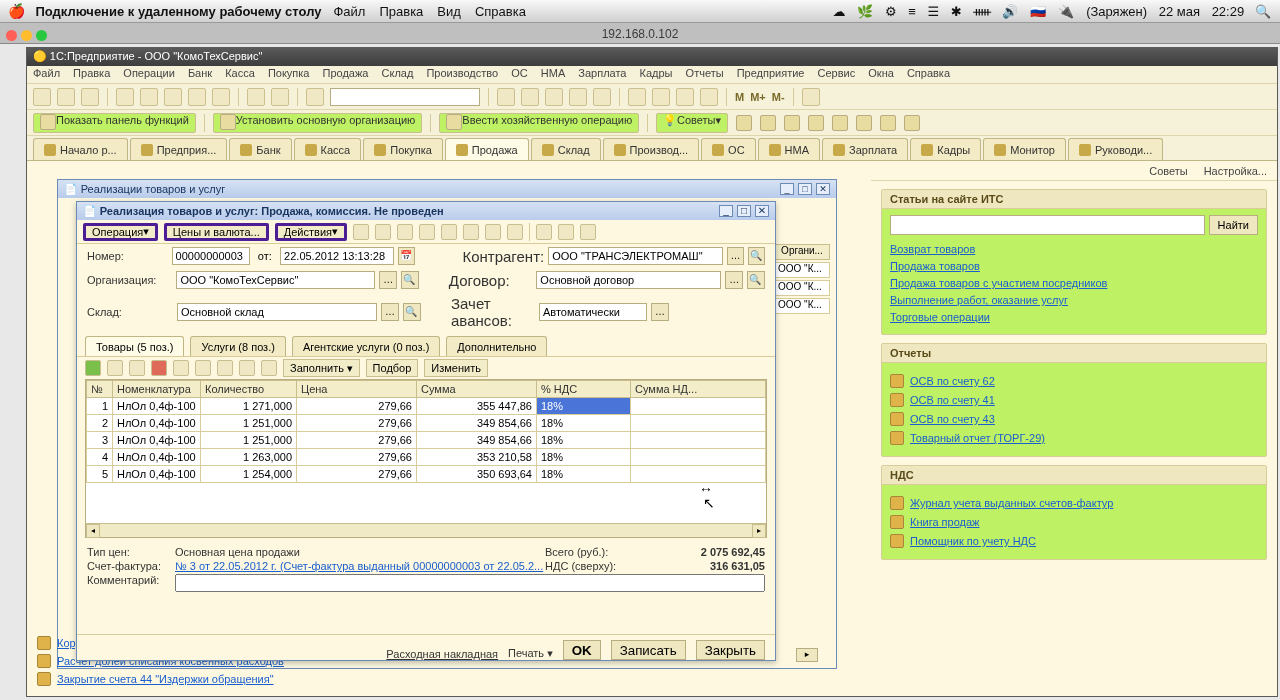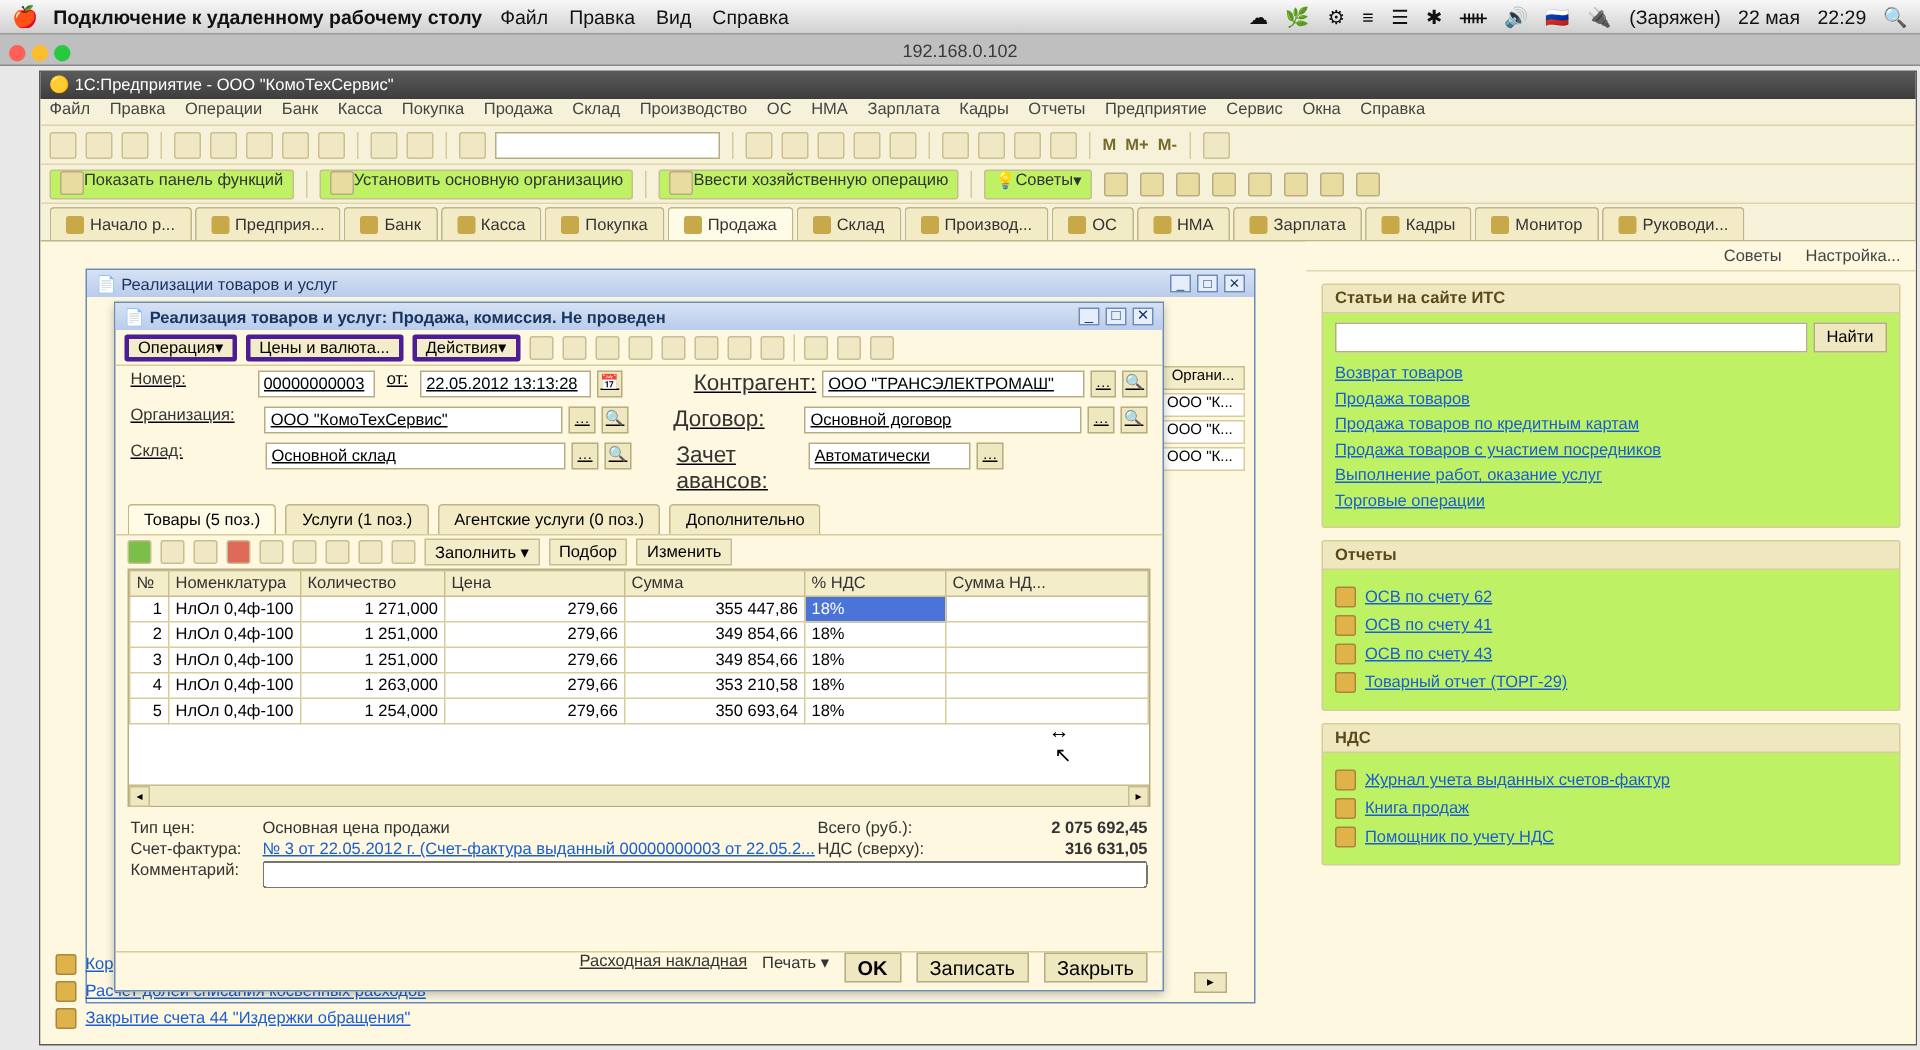--- a/index.html
+++ b/index.html
@@ -74,21 +74,21 @@
 
   
   .dialog { position:absolute; left:49px; top:40px; width:700px; height:460px; background:#fdf8df; border:1px solid #6e8bb5; box-shadow:0 2px 6px rgba(0,0,0,.25); }
   .dialog .dtitle { height:18px; background:linear-gradient(#d6e2f3,#b9ccec); color:#1a3660; font-weight:bold; font-size:11px; padding:2px 6px; display:flex; align-items:center; justify-content:space-between;}
   .dialog .dtitle .wb { display:flex; gap:4px; font-weight:normal;}
   .dialog .dtitle .wb div { width:14px; height:12px; border:1px solid #6e8bb5; background:#e6eefb; font-size:10px; text-align:center; line-height:10px; cursor:pointer;}
   .dialog .dtoolbar { height:24px; border-bottom:1px solid #d7cc9a; display:flex; align-items:center; padding:0 6px; gap:6px; }
   .dialog .dtoolbar .dbtn { height:18px; padding:0 6px; border:3px solid #4c1d95; background:#f3ecc8; font-size:11px; display:flex; align-items:center; border-radius:2px;}
   .dialog .dtoolbar .ico { width:16px; height:16px; border:1px solid #c9be90; background:#f0e8c4; border-radius:2px;}
 
-  .form-row { display:flex; padding:3px 10px; gap:4px;text-decoration:underline;}
+  .form-row { display:flex; align-items:center; padding:3px 10px; gap:4px;}
   .form-row .lab { width:86px; font-size:11px; color:#333;}
   .form-row .lab2 { width:84px; font-size:15px; color:#333;}
   .form-row input.fld { height:18px; border:1px solid #b8ad80; background:#fff; padding:0 3px; font-size:11px;}
   .form-row .pick { width:18px; height:18px; border:1px solid #b8ad80; background:#efe7bf; font-size:10px; text-align:center; line-height:16px; }
   .form-row .mid { width:24px; font-size:11px; text-align:center;}
 
   .doc-tabs { display:flex; padding:4px 8px 0 8px; gap:6px; }
   .doc-tabs .dtab { height:20px; padding:0 10px; border:1px solid #c0b584; border-bottom:none; border-radius:3px 3px 0 0; background:#f2ebc5; font-size:11px; display:flex; align-items:center;}
   .doc-tabs .dtab.active { background:#fefbe6; }
 
@@ -109,21 +109,21 @@
   .grid .scrollrow .ar.l{left:0;} .grid .scrollrow .ar.r{right:0;}
 
   .totals { padding:6px 10px; font-size:11px; color:#333;}
   .totals .tline { display:flex; margin:2px 0; }
   .totals .tline .tl { flex:0 0 88px;}
   .totals .tline .tv { flex:1;}
   .totals .tline .rl { width:110px; text-align:left;}
   .totals .tline .rv { width:110px; text-align:right; font-weight:bold;}
   .totals a { color:#1a5ecf; text-decoration:underline;}
 
-  .dlg-footer { position:absolute; bottom:0; left:0; right:0; height:26px; border-top:1px solid #d7cc9a; display:flex; align-items:flex-start; justify-content:flex-end; padding:0 10px; gap:10px; font-size:11px;}
+  .dlg-footer { position:absolute; bottom:0; left:0; right:0; height:26px; border-top:1px solid #d7cc9a; display:flex; align-items:flex-end; justify-content:flex-end; padding:0 10px; gap:10px; font-size:11px;}
   .dlg-footer .fbtn { height:20px; padding:0 8px; border:1px solid #b8ad80; background:#efe7bf; }
   .dlg-footer .flink { color:#333; }
   .dlg-footer .flink.u { text-decoration:underline; }
 
   .cursor { position:absolute; left:672px; top:318px; font-size:14px; color:#000; pointer-events:none;}
 </style>
 </head>
 <body>
 
 <div class="mac-menubar">
@@ -301,21 +301,20 @@
       </div>
       <div class="panel">
         <div class="pt">Статьи на сайте ИТС</div>
         <div class="pb">
           <div class="srch">
             <input style="">
             <button>Найти</button>
           </div>
           <a class="lk">Возврат товаров</a>
           <a class="lk">Продажа товаров</a>
-          <a class="lk">Продажа товаров по кредитным картам</a>
           <a class="lk">Продажа товаров с участием посредников</a>
           <a class="lk">Выполнение работ, оказание услуг</a>
           <a class="lk">Торговые операции</a>
         </div>
       </div>
       <div class="panel">
         <div class="pt">Отчеты</div>
         <div class="pb">
           <div class="ilink">
               <div class="ii"></div>
@@ -412,21 +411,21 @@
         <div class="pick">…</div>
         <div class="pick">🔍</div>
         <span style="width:22px;"></span>
         <span class="lab2">Зачет авансов:</span>
         <input class="fld" style="width: 108px;" value="Автоматически">
         <div class="pick">…</div>
       </div>
 
       <div class="doc-tabs">
         <div class="dtab active">Товары (5 поз.)</div>
-        <div class="dtab">Услуги (1 поз.)</div>
+        <div class="dtab">Услуги (8 поз.)</div>
         <div class="dtab">Агентские услуги (0 поз.)</div>
         <div class="dtab">Дополнительно</div>
       </div>
 
       <div class="grid-tb">
         <div class="g green"></div>
         <div class="g"></div>
         <div class="g"></div>
         <div class="g red"></div>
         <div class="g"></div>

